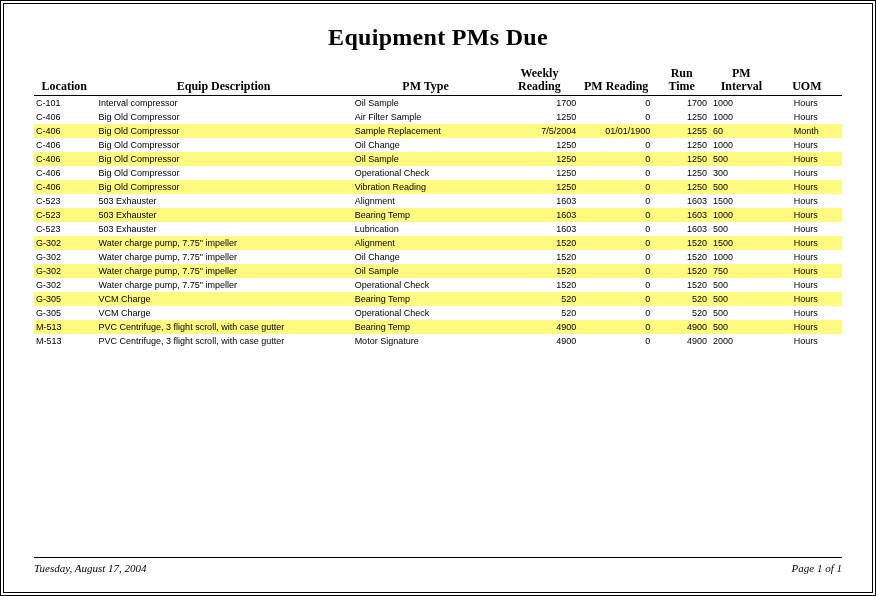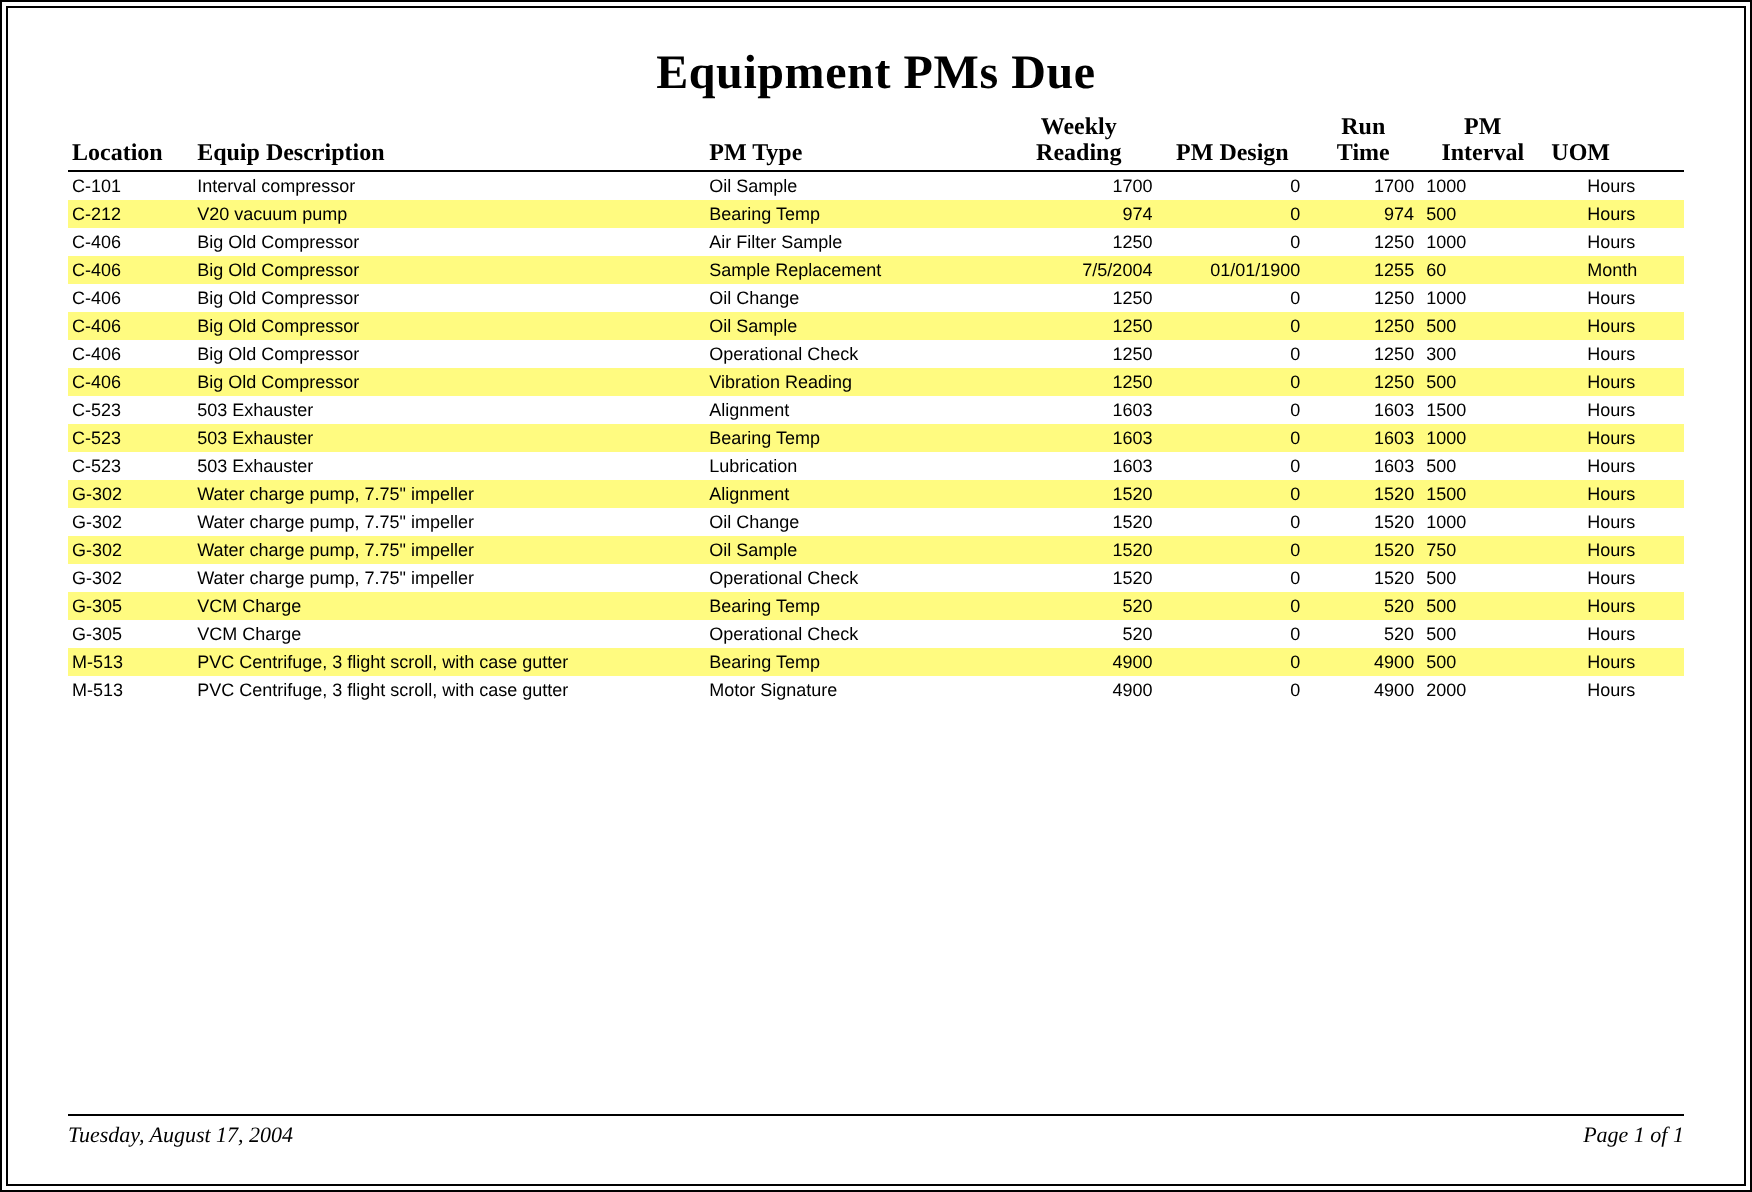--- a/index.html
+++ b/index.html
@@ -31,33 +31,33 @@
     font-size: 12px;
     color: #222;
     margin-top: 15px;
     margin-bottom: 10px;
   }
   .title {
     text-align: center;
     font-family: "Times New Roman", serif;
     font-size: 24px;
     font-weight: bold;
-    margin-bottom: 4px;
+    margin-bottom: 14px;
     letter-spacing: 0.3px;
   }
   table {
     border-collapse: collapse;
     width: 100%;
     table-layout: fixed;
   }
   thead th {
     font-family: "Times New Roman", serif;
     font-size: 12px;
     font-weight: bold;
-    text-align: left;
+    text-align: center;
     vertical-align: bottom;
     border-bottom: 1px solid #000;
     padding: 2px 4px 2px 2px;
     line-height: 1.1;
   }
   tbody td {
     font-family: Verdana, Arial, sans-serif;
     font-size: 9px;
     padding: 2px 4px 2px 2px;
     white-space: nowrap;
@@ -106,47 +106,37 @@
           <col class="col-run">
         <col class="col-int">
           <col class="col-uom">
       </colgroup>
       <thead>
         <tr>
           <th class="col-loc">Location</th>
           <th class="col-desc">Equip Description</th>
           <th class="col-pm">PM Type</th>
           <th class="col-weekly">Weekly Reading</th>
-          <th class="col-pmr">PM Design</th>
+          <th class="col-pmr">PM Reading</th>
           <th class="col-run">Run Time</th>
           <th class="col-int">PM Interval</th>
           <th class="col-uom">UOM</th>
         </tr>
       </thead>
       <tbody id="tbody">
           <tr>
             <td class="col-loc">C-101</td>
             <td class="col-desc">Interval compressor</td>
             <td class="col-pm">Oil Sample</td>
             <td class="col-weekly">1700</td>
             <td class="col-pmr">0</td>
             <td class="col-run">1700</td>
             <td class="col-int">1000</td>
             <td class="col-uom">Hours</td>
           </tr>
-          <tr class="alt">
-            <td class="col-loc">C-212</td>
-            <td class="col-desc">V20 vacuum pump</td>
-            <td class="col-pm">Bearing Temp</td>
-            <td class="col-weekly">974</td>
-            <td class="col-pmr">0</td>
-            <td class="col-run">974</td>
-            <td class="col-int">500</td>
-            <td class="col-uom">Hours</td>
-          </tr>
           <tr>
             <td class="col-loc">C-406</td>
             <td class="col-desc">Big Old Compressor</td>
             <td class="col-pm">Air Filter Sample</td>
             <td class="col-weekly">1250</td>
             <td class="col-pmr">0</td>
             <td class="col-run">1250</td>
             <td class="col-int">1000</td>
             <td class="col-uom">Hours</td>
           </tr>

